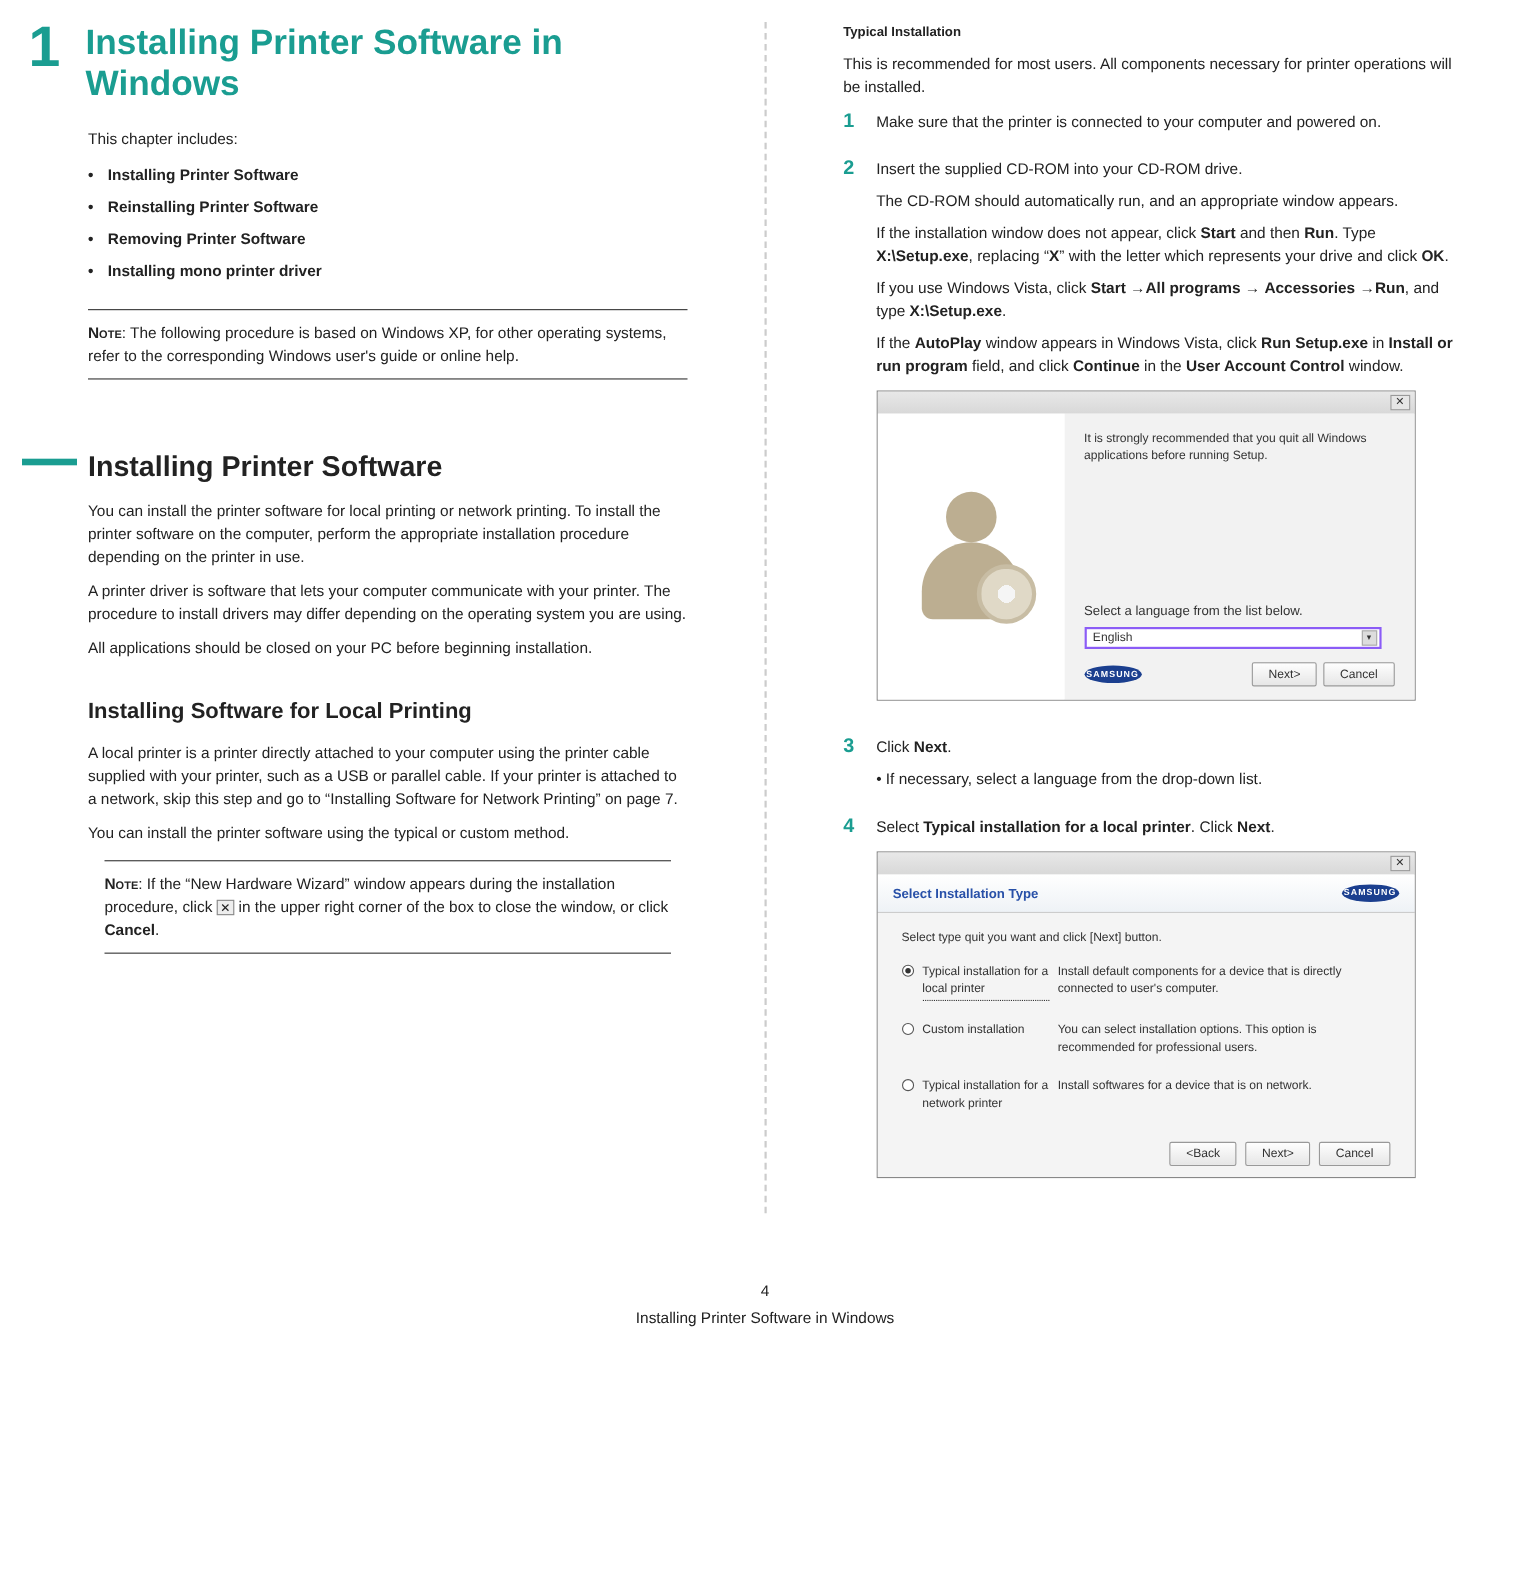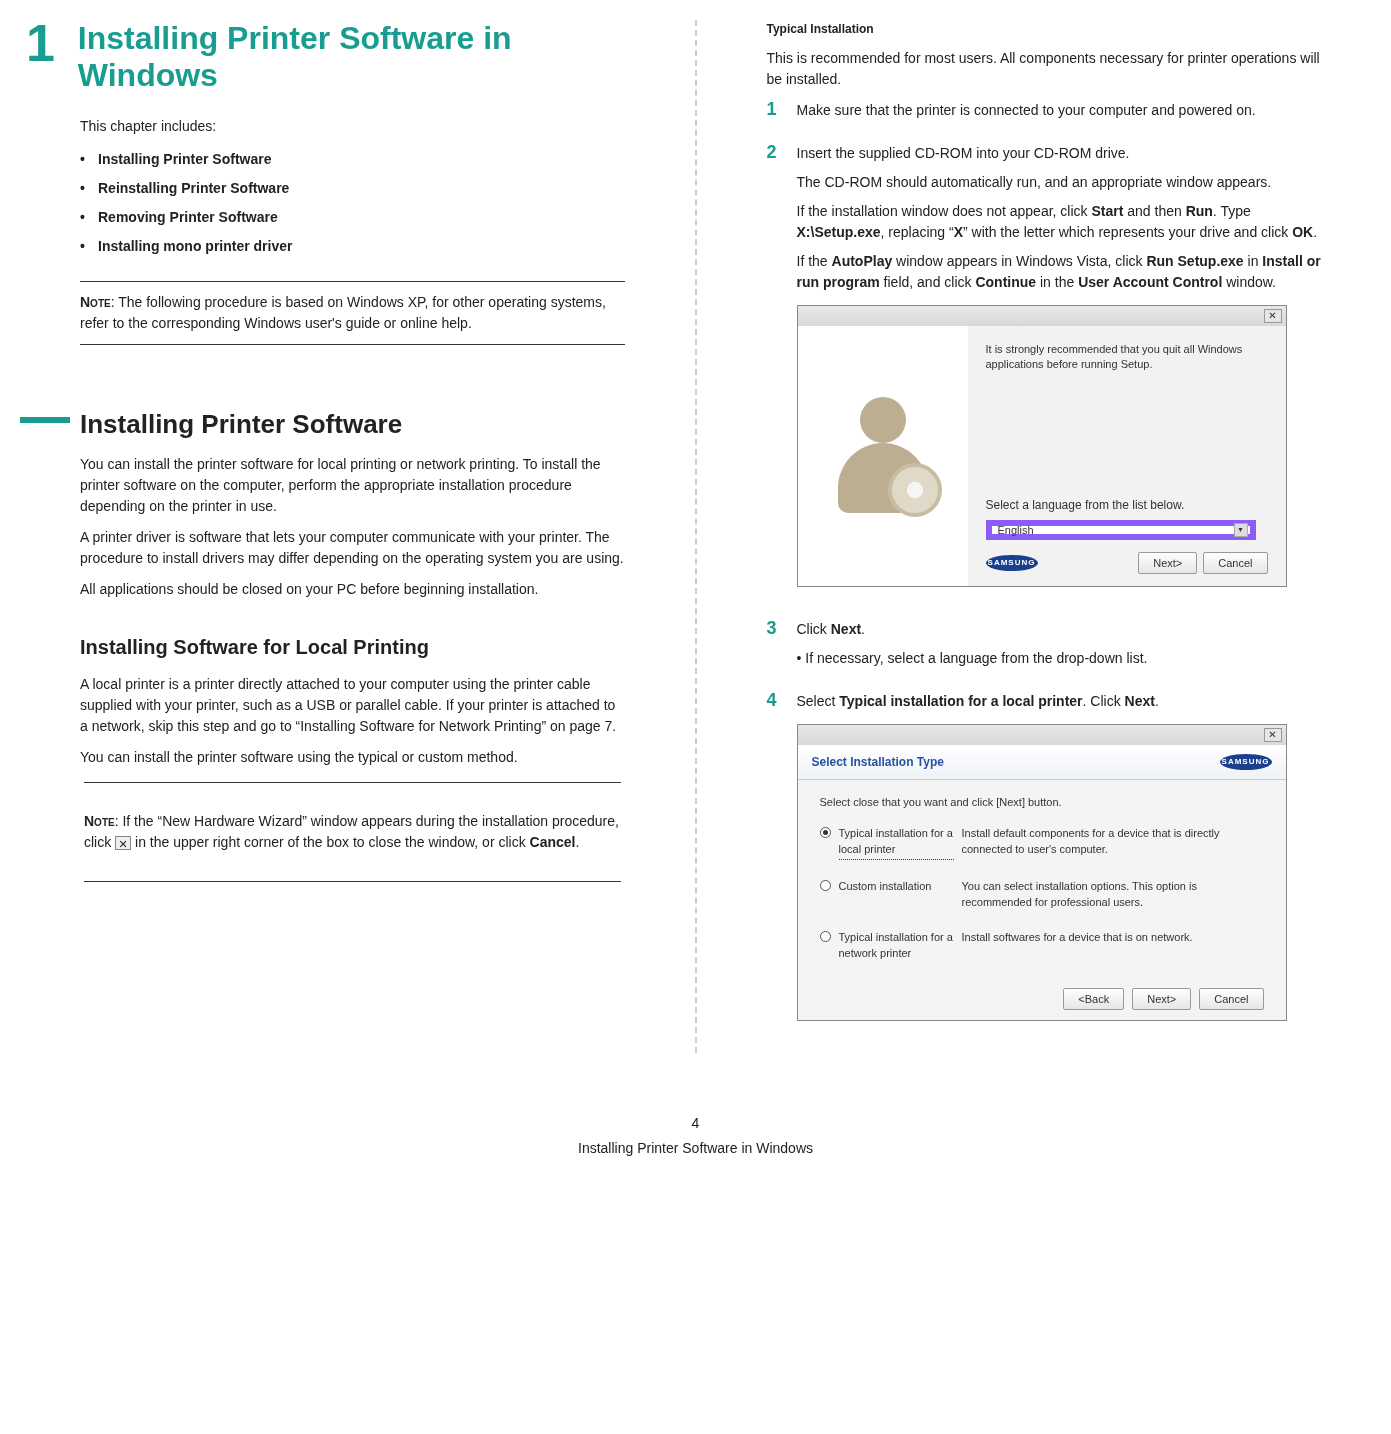--- a/index.html
+++ b/index.html
@@ -199,21 +199,21 @@
       padding: 16px 18px 12px 18px;
       display: flex;
       flex-direction: column;
       justify-content: space-between;
     }
     .mock1-top-msg { font-size: 11px; line-height: 1.4; }
     .mock1-bottom {}
     .mock1-lang-label { font-size: 12px; margin-bottom: 6px; }
     .mock1-select {
       width: 270px;
-      border: 6px solid #8b5cf6;
+      border: 2px solid #8b5cf6;
       background: #fff;
       height: 20px;
       display: flex;
       justify-content: space-between;
       align-items: center;
       padding: 0 2px 0 6px;
       font-size: 11px;
       margin-bottom: 12px;
     }
     .mock-dropdown-arrow {
@@ -305,22 +305,22 @@
     }
     .footer {
       text-align: center;
       margin-top: 60px;
       font-size: 14px;
     }
     .footer .pg { font-size: 14px; margin-bottom: 4px;}
     .note-block-local {
       border-top: 1px solid #333;
       border-bottom: 1px solid #333;
-      padding: 28px 0;
-      margin: 14px 4px;
+      padding: 10px 0;
+      margin: 14px 15px;
       font-size: 14px;
     }
     b { font-weight: bold; }
   </style>
 </head>
 <body>
 
 <div class="page-container">
 
   <div class="col">
@@ -374,20 +374,23 @@
         </div>
       </li>
 
       <li class="step-item">
         <div class="step-num">2</div>
         <div class="step-body">
           <p>Insert the supplied CD-ROM into your CD-ROM drive.</p>
           <p>The CD-ROM should automatically run, and an appropriate window appears.</p>
           <p>
             <span>If the installation window does not appear, click </span><b>Start</b><span> and then </span><b>Run</b><span>. Type </span><b>X:\Setup.exe</b><span>, replacing “</span><b>X</b><span>” with the letter which represents your drive and click </span><b>OK</b><span>.</span>
+          </p>
+          <p>
+            <span>If you use Windows Vista, click </span><b>Start</b><span> →</span><b>All programs</b><span> → </span><b>Accessories</b><span> →</span><b>Run</b><span>, and type </span><b>X:\Setup.exe</b><span>.</span>
           </p>
           <p>
             <span>If the </span><b>AutoPlay</b><span> window appears in Windows Vista, click </span><b>Run Setup.exe</b><span> in </span><b>Install or run program</b><span> field, and click </span><b>Continue</b><span> in the </span><b>User Account Control</b><span> window.</span>
           </p>
 
           <div class="mock-window">
             <div class="mock-titlebar">
               <div class="mock-close">✕</div>
             </div>
             <div class="mock1-body">
@@ -438,21 +441,21 @@
 
           <div class="mock-window">
             <div class="mock-titlebar">
               <div class="mock-close">✕</div>
             </div>
             <div class="mock2-header">
               <span class="mock2-header-title">Select Installation Type</span>
               <div class="samsung-oval">SAMSUNG</div>
             </div>
             <div class="mock2-body">
-              <div class="mock2-sub">Select close that you want and click [Next] button.</div>
+              <div class="mock2-sub">Select type quit you want and click [Next] button.</div>
 
               <div class="mock2-option-row">
                 <div class="mock2-radio checked"></div>
                 <div class="mock2-opt-label dotted">Typical installation for a local printer</div>
                 <div class="mock2-opt-desc">Install default components for a device that is directly connected to user's computer.</div>
               </div>
 
               <div class="mock2-option-row">
                 <div class="mock2-radio"></div>
                 <div class="mock2-opt-label">Custom installation</div>

